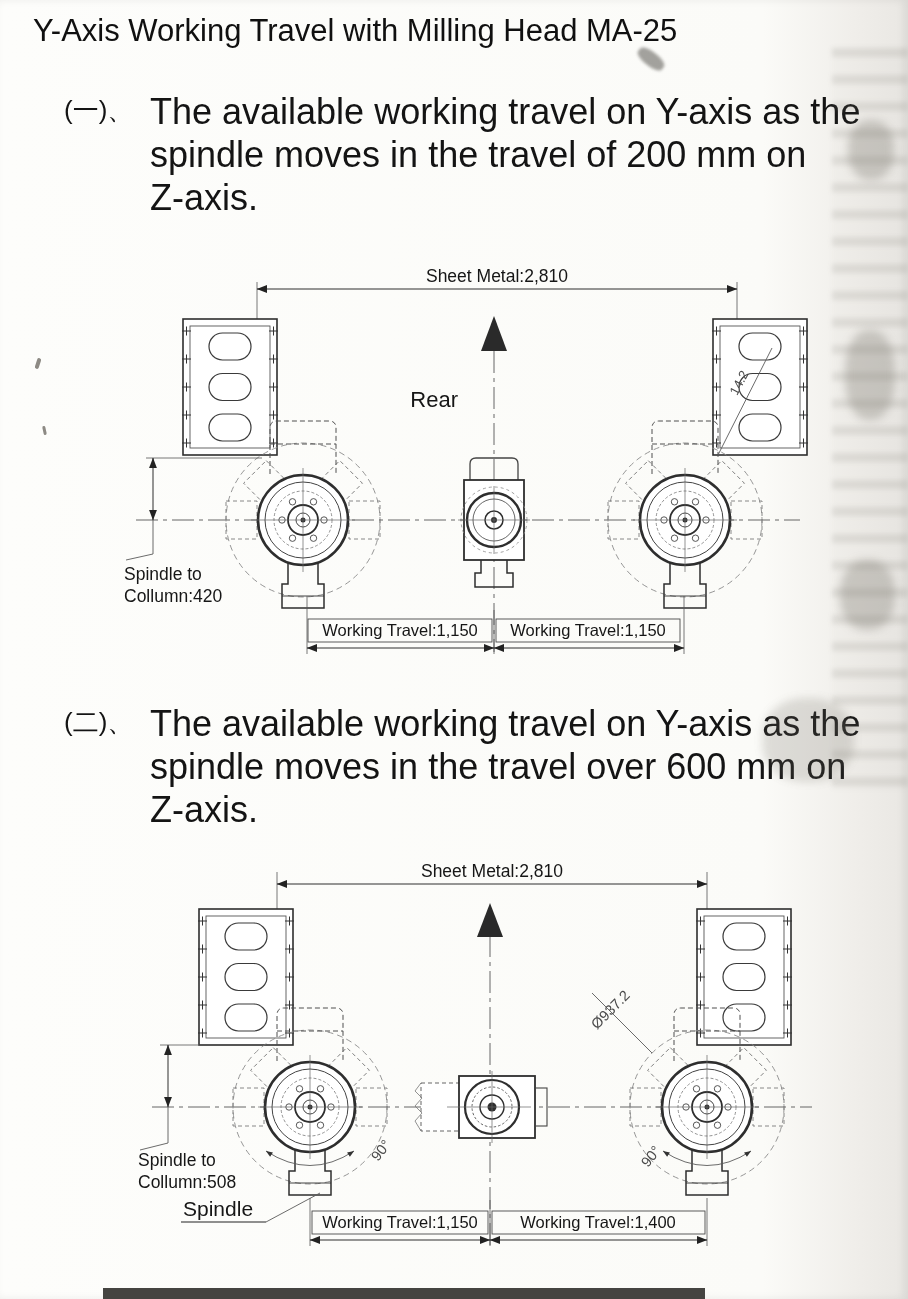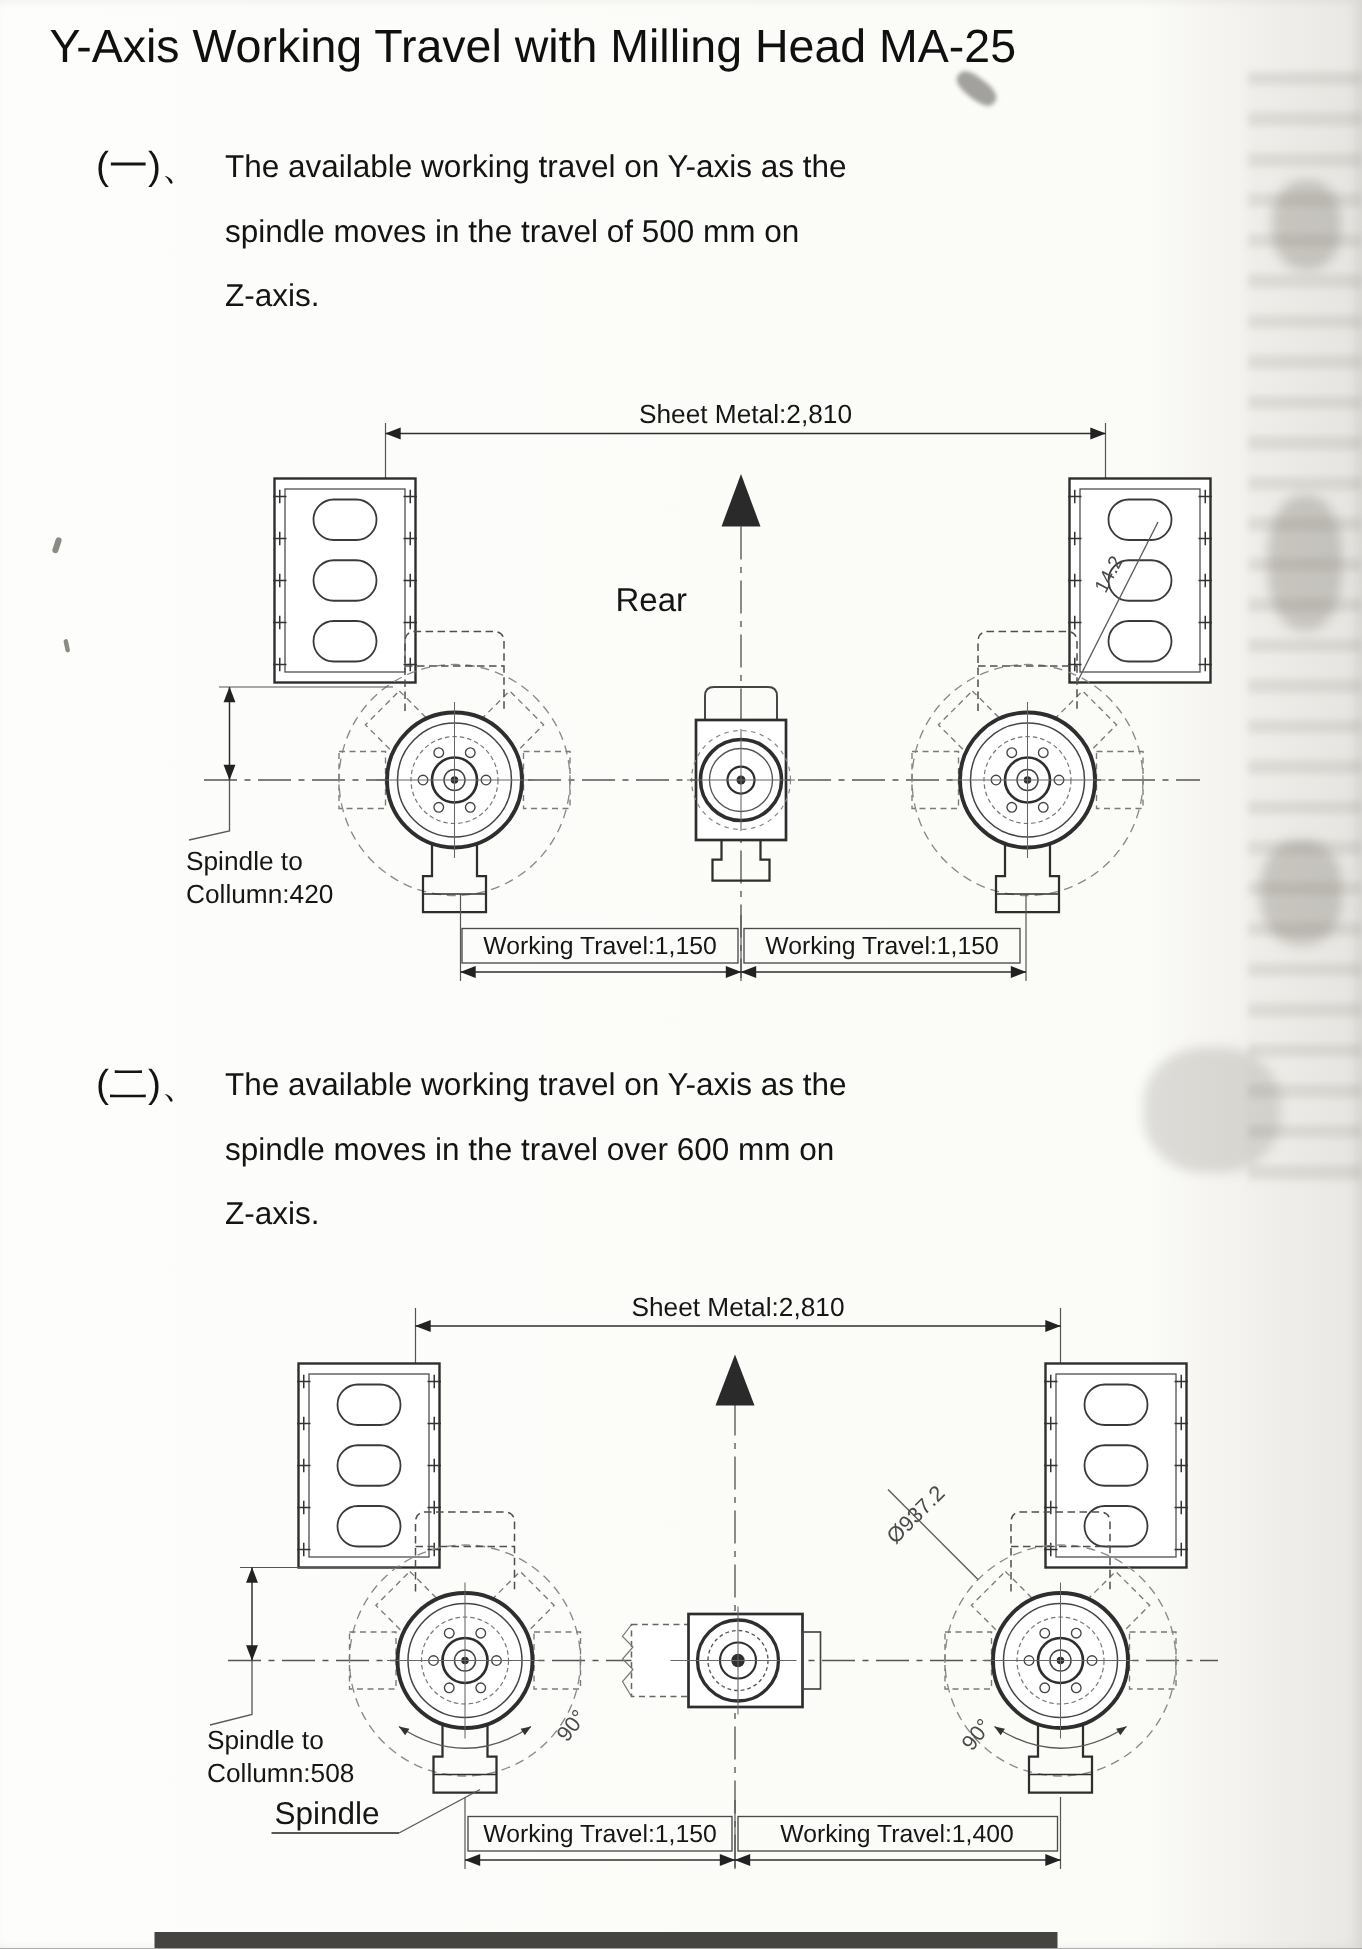--- a/index.html
+++ b/index.html
@@ -4,21 +4,21 @@
 <style>
   * { margin:0; padding:0; box-sizing:border-box; }
   html,body { width:908px; height:1299px; }
   body { font-family:"Liberation Sans", sans-serif; background:#9a9a9a; }
   .page { position:relative; width:908px; height:1299px; overflow:hidden; color:#161616;
           background:linear-gradient(90deg,#fdfdfb 0%,#fbfbf8 84%,#f0eeea 94%,#e9e7e3 100%);
           box-shadow: inset -4px 0 8px rgba(0,0,0,.07); }
   .title { position:absolute; left:33px; top:13px; font-size:31px; font-weight:400; color:#101010; }
   .section { position:absolute; display:flex; }
   .numeral { font-size:26px; width:86px; flex:none; padding-top:3px; color:#141414; }
-  .lines { font-size:21px; line-height:43px; color:#141414; }
+  .lines { font-size:36px; line-height:43px; color:#141414; }
   svg.diagram { position:absolute; left:0; width:908px; }
   #diagram-1 { top:255px; height:412px; }
   #diagram-2 { top:855px; height:412px; }
   text { font-family:"Liberation Sans", sans-serif; fill:#161616; }
   .t13 { font-size:13px; fill:#4a4a4a; }
   .t14 { font-size:14.5px; fill:#4a4a4a; }
   .t16 { font-size:16.5px; }
   .t17 { font-size:17.5px; }
   .t20 { font-size:21px; }
   .t22 { font-size:22px; }
@@ -40,21 +40,21 @@
 <body>
 
 <div class="page">
 
   <h1 class="title">Y-Axis Working Travel with Milling Head MA-25</h1>
 
   <div class="section" style="left:64px; top:90px;">
     <span class="numeral">(一)、</span>
     <div class="lines">
       <div>The available working travel on Y-axis as the</div>
-      <div>spindle moves in the travel of 500 mm on</div>
+      <div>spindle moves in the travel of 200 mm on</div>
       <div>Z-axis.</div>
     </div>
   </div>
 
   <div class="section" style="left:64px; top:702px;">
     <span class="numeral">(二)、</span>
     <div class="lines">
       <div>The available working travel on Y-axis as the</div>
       <div>spindle moves in the travel over 600 mm on</div>
       <div>Z-axis.</div>

